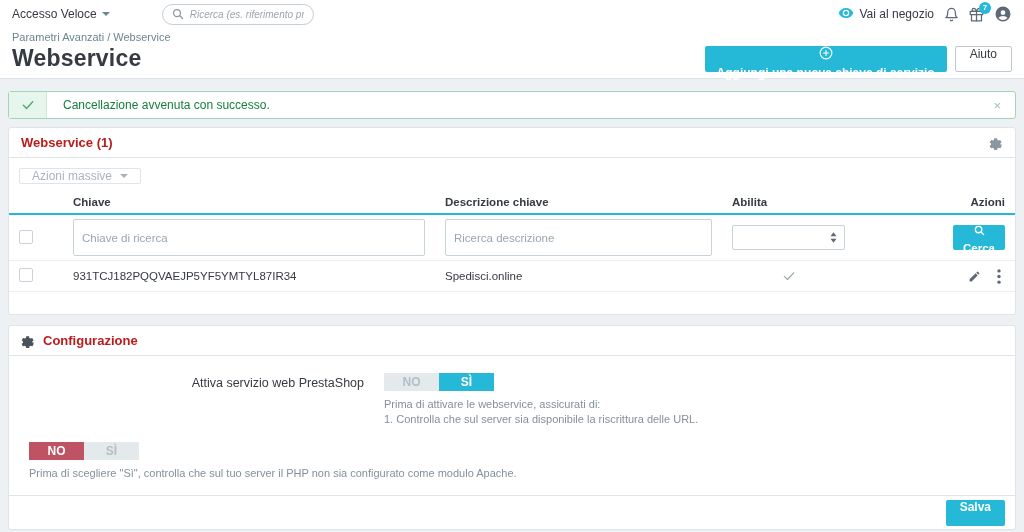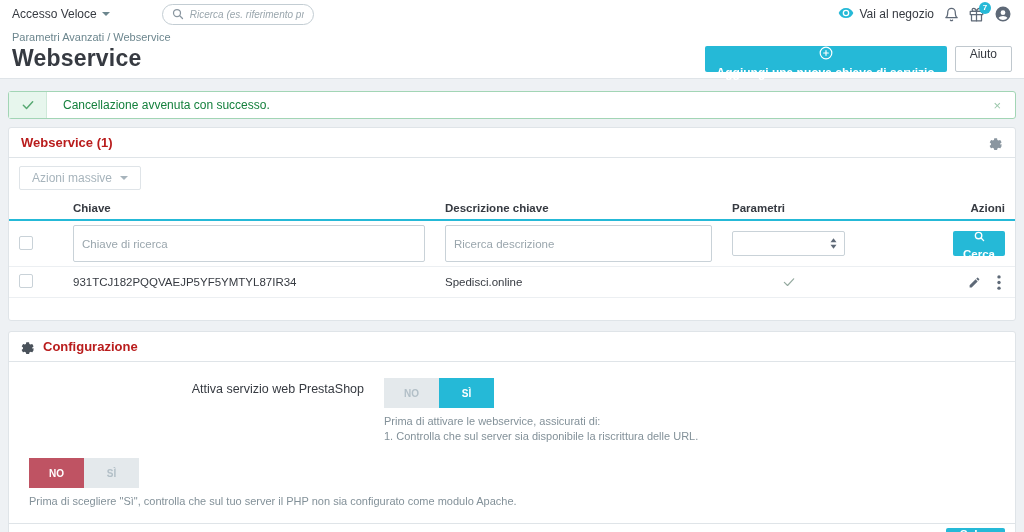--- a/index.html
+++ b/index.html
@@ -35,21 +35,21 @@
   .alert { display:flex; align-items:stretch; border:1px solid #a2d5b5; border-radius:3px; background:#fff; height:28px; margin-bottom:8px; }
   .alert-icon { width:38px; background:#e7f6ed; border-right:1px solid #cfe9d9; display:flex; align-items:center; justify-content:center; }
   .alert-text { display:flex; align-items:center; padding-left:16px; font-size:12px; color:#15803d; flex:1; }
   .alert-close { display:flex; align-items:center; padding:0 14px; color:#9bc7ab; font-size:13px; cursor:pointer; }
 
   .panel { background:#fff; border:1px solid #dfe4e8; border-radius:3px; margin-bottom:10px; }
   .panel-header { display:flex; align-items:center; padding:7px 12px; border-bottom:1px solid #dfe4e8; font-size:13px; font-weight:bold; color:#b91c1c; gap:8px; }
   .panel-header .spacer { margin-left:auto; }
 
   .panel-body { padding:8px 0 22px; }
-  .bulk-btn { margin:0 0 8px 10px; background:#fff; border:1px solid #dfe4e8; border-radius:2px; color:#a7b4bc; font-size:12px; height:24px; padding:0 12px; display:inline-flex; align-items:center; gap:8px; cursor:pointer; font-family:inherit; }
+  .bulk-btn { margin:0 0 8px 10px; background:#fff; border:1px solid #dfe4e8; border-radius:2px; color:#a7b4bc; font-size:12px; height:16px; padding:0 12px; display:inline-flex; align-items:center; gap:8px; cursor:pointer; font-family:inherit; }
   .bulk-btn .chev { border-top-color:#a7b4bc; }
 
   table.grid { width:100%; border-collapse:collapse; font-size:11.5px; }
   .grid thead th { text-align:left; font-weight:bold; color:#363a41; padding:4px 10px 5px; border-bottom:2px solid #25b9d7; font-size:11.5px; }
   .grid th.right, .grid td.right { text-align:right; }
   .grid td { padding:4px 10px; border-bottom:1px solid #eceff2; vertical-align:middle; }
   .grid tr.data-row td { padding:7px 10px; }
   .txt-input { width:100%; height:37px; border:1px solid #c9d2d8; border-radius:2px; padding:0 8px; font-size:11.5px; color:#363a41; font-family:inherit; outline:none; background:#fff; }
   .txt-input::placeholder { color:#9aa6ad; }
   .sel { width:100%; height:25px; border:1px solid #c9d2d8; border-radius:2px; background:#fff; display:flex; align-items:center; justify-content:flex-end; padding:0 7px; cursor:pointer; }
@@ -58,21 +58,21 @@
   .center { text-align:center; }
   .actions-cell { display:flex; justify-content:flex-end; align-items:center; gap:16px; padding-right:4px; }
   .key-text { color:#363a41; }
 
   
   .config-body { padding:16px 0 0; }
   .form-row { display:flex; margin-bottom:14px; }
   .form-label { width:355px; text-align:right; font-size:12.5px; color:#363a41; padding-top:4px; flex-shrink:0; }
   .form-control { margin-left:20px; }
   .toggle { display:inline-flex; }
-  .toggle span { width:55px; height:30px; display:inline-flex; align-items:center; justify-content:center; font-size:10px; font-weight:bold; cursor:pointer; }
+  .toggle span { width:55px; height:18px; display:inline-flex; align-items:center; justify-content:center; font-size:12px; font-weight:bold; cursor:pointer; }
   .seg-off { background:#e4e9ec; color:#b2bfc7; }
   .seg-on-yes { background:#25b9d7; color:#fff; }
   .seg-on-no { background:#bf5363; color:#fff; }
   .help { margin-top:6px; font-size:11px; color:#839199; line-height:15px; }
   .panel-footer { border-top:1px solid #dfe4e8; padding:4px 10px; display:flex; justify-content:flex-end; align-items:center; height:34px; }
   .btn-save { background:#25b9d7; color:#fff; font-weight:bold; font-size:12px; height:26px; padding:0 14px; border-radius:2px; }
 
   svg { flex-shrink:0; display:block; }
 </style>
 </head>
@@ -174,21 +174,21 @@
             <col style="width:372px">
             <col style="width:287px">
             <col style="width:133px">
             <col>
           </colgroup>
         <thead>
           <tr>
             <th></th>
             <th>Chiave</th>
             <th>Descrizione chiave</th>
-            <th>Parametri</th>
+            <th>Abilita</th>
             <th class="right">Azioni</th>
           </tr>
         </thead>
         <tbody>
           <tr>
             <td><span class="checkbox"></span></td>
             <td><input class="txt-input" placeholder="Chiave di ricerca" style=""></td>
             <td><input class="txt-input" placeholder="Ricerca descrizione" style=""></td>
             <td>
               <div class="sel">

